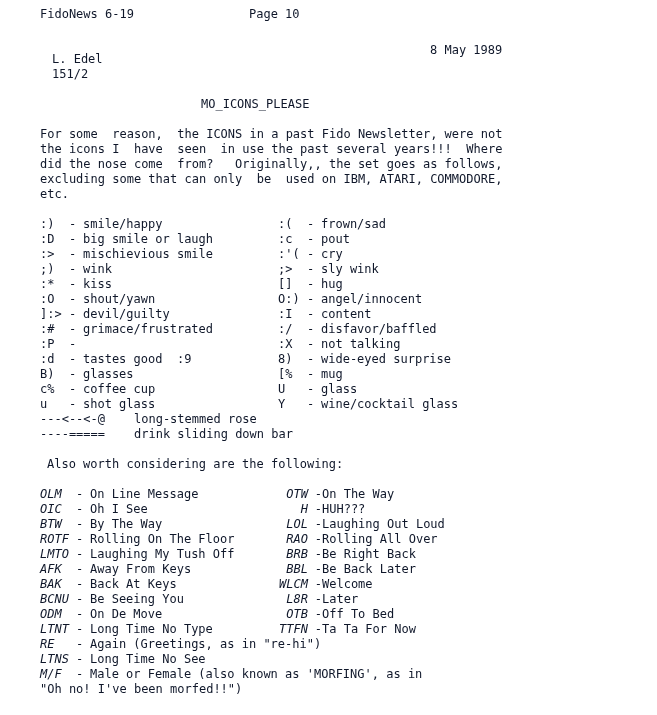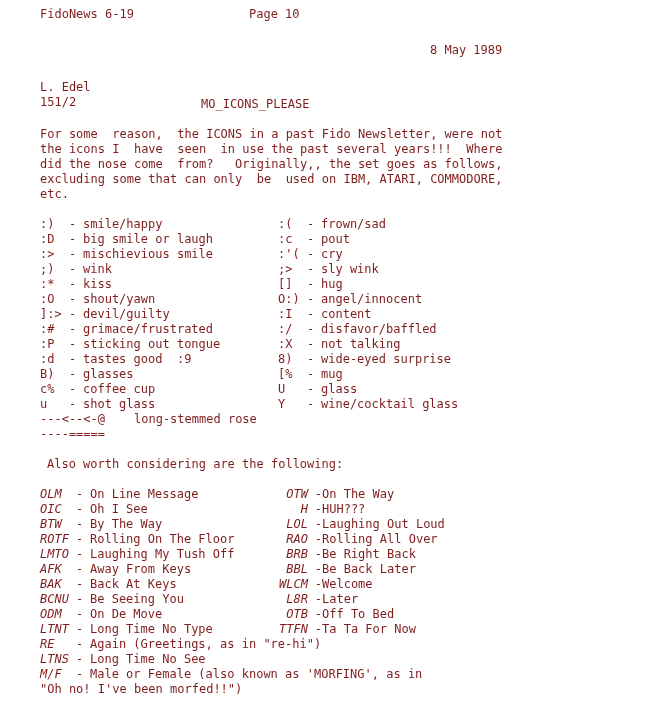--- a/index.html
+++ b/index.html
@@ -1,20 +1,20 @@
 <!DOCTYPE html>
 <html><head>
 <meta charset="utf-8">
 <style>
   html,body{margin:0;padding:0;background:#ffffff;}
   .page{
     position:relative;
     width:657px;height:715px;
     background:#ffffff;
-    color:#7f1d1d;
+    color:#0f172a;
     font-family:"DejaVu Sans Mono", monospace;
     font-size:12px;
     line-height:15px;
     overflow:hidden;
   }
   .abs{position:absolute;}
   .line{white-space:pre;display:block;}
   .row{display:flex;white-space:nowrap;}
   .sym{flex:0 0 29px;white-space:pre;}     
   .symw{flex:0 0 36px;white-space:pre;font-style:italic;}    
@@ -29,21 +29,21 @@
 <body>
 
 <div class="page">
 
   <div class="abs" style="left:0;top:7px;width:657px;height:15px;">
     <span class="hdr-left">FidoNews 6-19</span>
     <span class="hdr-center">Page 10</span>
     <span class="hdr-right">8 May 1989</span>
   </div>
 
-  <div class="abs" style="left:40px;top:52px;margin-top:28px;">
+  <div class="abs" style="left:52px;top:52px;">
     <span class="line">L. Edel</span>
     <span class="line">151/2</span>
   </div>
 
   <div class="abs" style="left:201px;top:97px;">MO_ICONS_PLEASE</div>
 
   <div class="abs" style="left:40px;top:127px;">
 
   <span class="line">For some  reason,  the ICONS in a past Fido Newsletter, were not</span>
       <span class="line">the icons I  have  seen  in use the past several years!!!  Where</span>
@@ -90,21 +90,20 @@
         <span class="desc">devil/guilty</span>
       </div>
       <div class="row">
         <span class="sym">:#</span>
         <span class="sep">-</span>
         <span class="desc">grimace/frustrated</span>
       </div>
       <div class="row">
         <span class="sym">:P</span>
         <span class="sep">-</span>
-        <span class="desc">sticking out tongue</span>
       </div>
       <div class="row">
         <span class="sym">:d</span>
         <span class="sep">-</span>
         <span class="desc">tastes good  :9</span>
       </div>
       <div class="row">
         <span class="sym">B)</span>
         <span class="sep">-</span>
         <span class="desc">glasses</span>
@@ -191,20 +190,21 @@
     </div>
 
   <div class="abs" style="left:40px;top:412px;">
 
   <div class="row">
         <span class="symx">---&lt;--&lt;-@</span>
         <span class="desc">long-stemmed rose</span>
       </div>
       <div class="row">
         <span class="symx">----=====</span>
+        <span class="desc">drink sliding down bar</span>
       </div>
     </div>
 
   <div class="abs" style="left:47px;top:457px;text-align:right;">Also worth considering are the following:</div>
 
   <div class="abs" style="left:40px;top:487px;">
 
   <div class="row">
         <span class="symw">OLM</span>
         <span class="sep">-</span>

